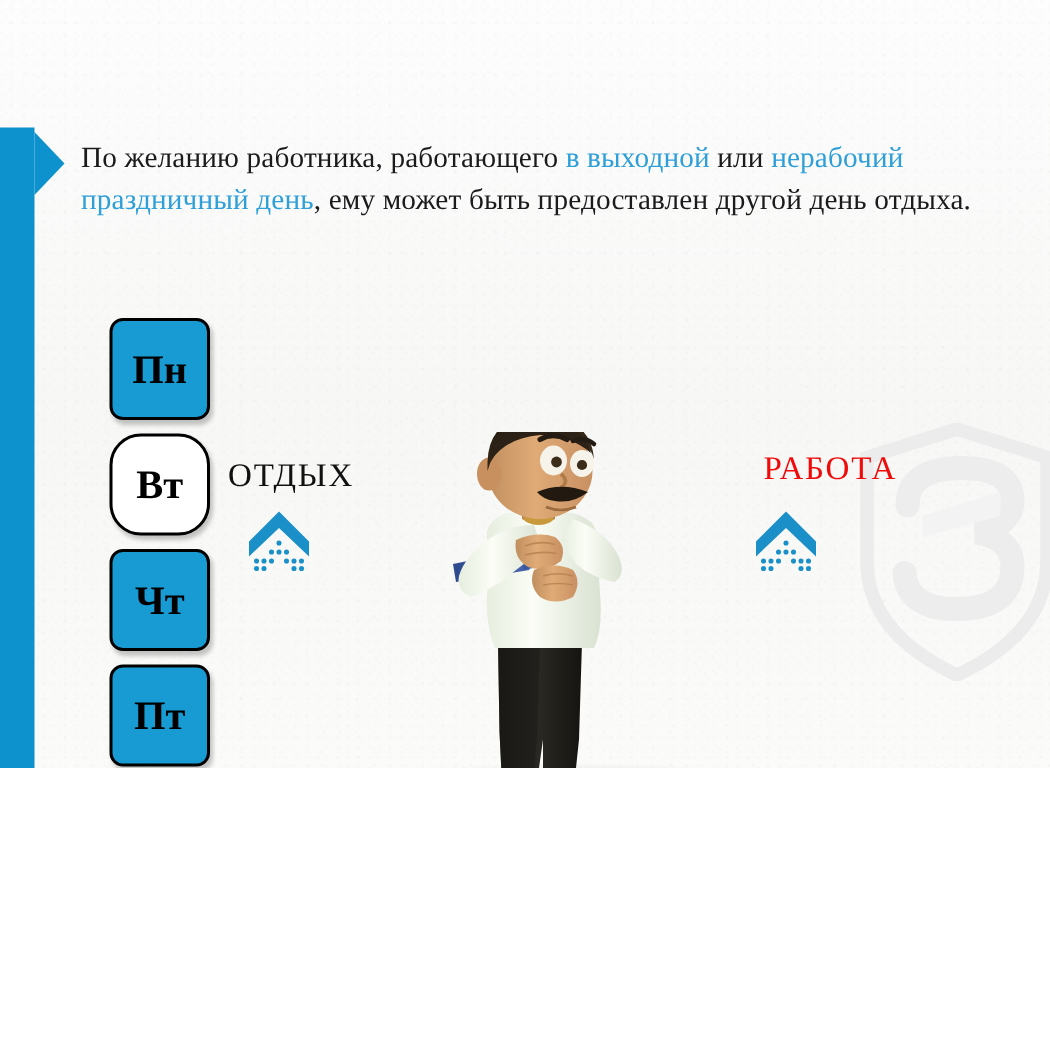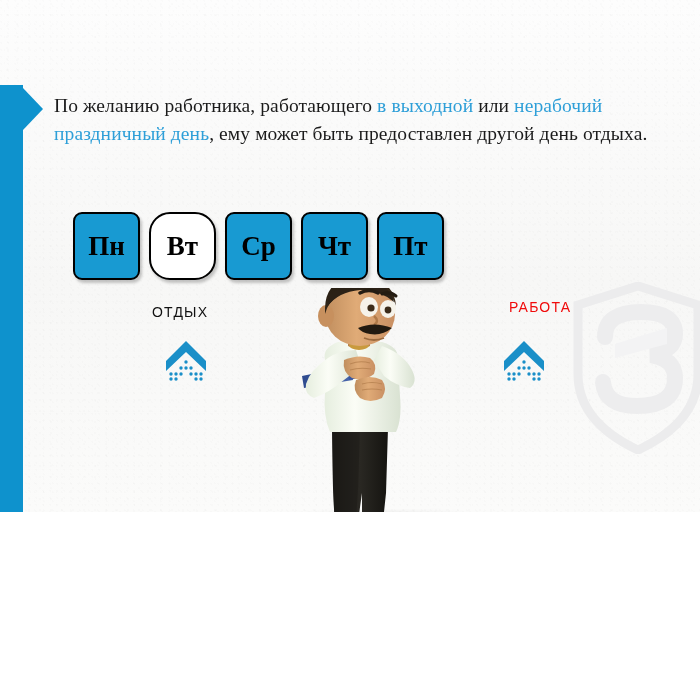--- a/index.html
+++ b/index.html
@@ -45,40 +45,40 @@
     position:absolute;left:54px;top:92px;width:616px;
     font-size:19.5px;line-height:1.42;
     color:#1b1b1b;
     letter-spacing:0.1px;
   }
   .para .hl{color:#2e9fd8;}
 
   
   .week{
     position:absolute;left:73px;top:212px;
-    display:flex;gap:9px;
+    display:flex;gap:9px;flex-direction:column;
   }
   .daybox{
     width:67px;height:68px;
     border:2px solid #000000;
     border-radius:9px;
     display:flex;align-items:center;justify-content:center;
     font-size:27px;font-weight:700;
     color:#000000;
     box-shadow:2px 3px 3px rgba(0,0,0,0.22);
     box-sizing:border-box;
   }
   .daybox.blue{background:#189ad2;}
   .daybox.white{background:#ffffff;border-radius:21px;}
   .daybox.red{background:#fb0000;}
 
   
   .cap{
-    position:absolute;font-size:14px;letter-spacing:1.2px;
-    font-family:Liberation Sans, sans-serif;
+    position:absolute;font-size:22px;letter-spacing:1.2px;
+    font-family:Liberation Serif, serif;
   }
   .cap-rest{left:152px;top:304px;color:#111111;}
   .cap-work{left:509px;top:299px;color:#f00b0b;}
 
   
   .arrow{position:absolute;width:42px;height:44px;}
   .arrow-left{left:165px;top:338px;}
   .arrow-right{left:503px;top:338px;}
 
   
@@ -103,21 +103,20 @@
     <path d="M44 62 L96 46 L96 62 L44 76 Z" fill="#f3f3f4"></path>
   </svg>
 
   <div class="para">
     <span>По желанию работника, работающего </span><span class="hl">в выходной</span><span> или </span><span class="hl">нерабочий праздничный день</span><span>, ему может быть предоставлен другой день отдыха.</span>
   </div>
 
   <div class="week">
     <div class="daybox blue">Пн</div>
     <div class="daybox white">Вт</div>
-    <div class="daybox blue">Ср</div>
     <div class="daybox blue">Чт</div>
     <div class="daybox blue">Пт</div>
   </div>
 
   <div class="cap cap-rest">ОТДЫХ</div>
   <div class="cap cap-work">РАБОТА</div>
 
   <svg class="arrow arrow-left" viewBox="0 0 42 44">
     <path d="M21 3 L41 23 L41 33 L21 14 L1 33 L1 23 Z" fill="#1a8fc8"></path>
     <g fill="#1a8fc8">

